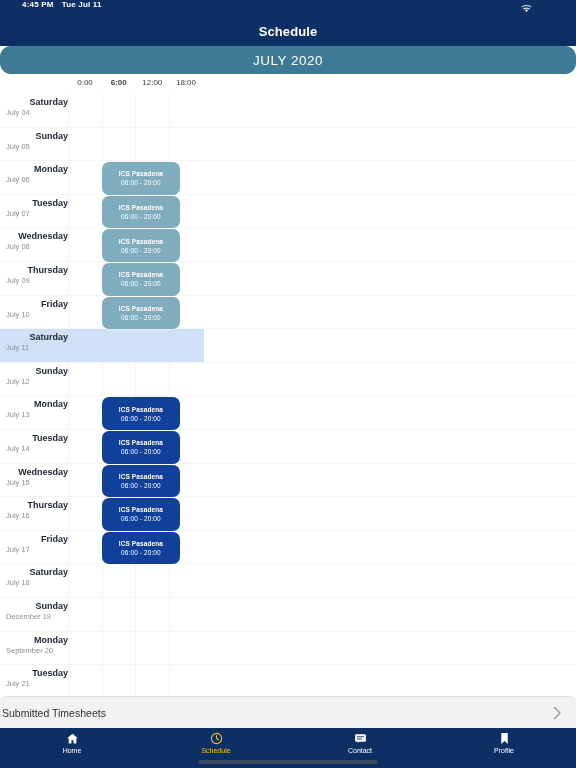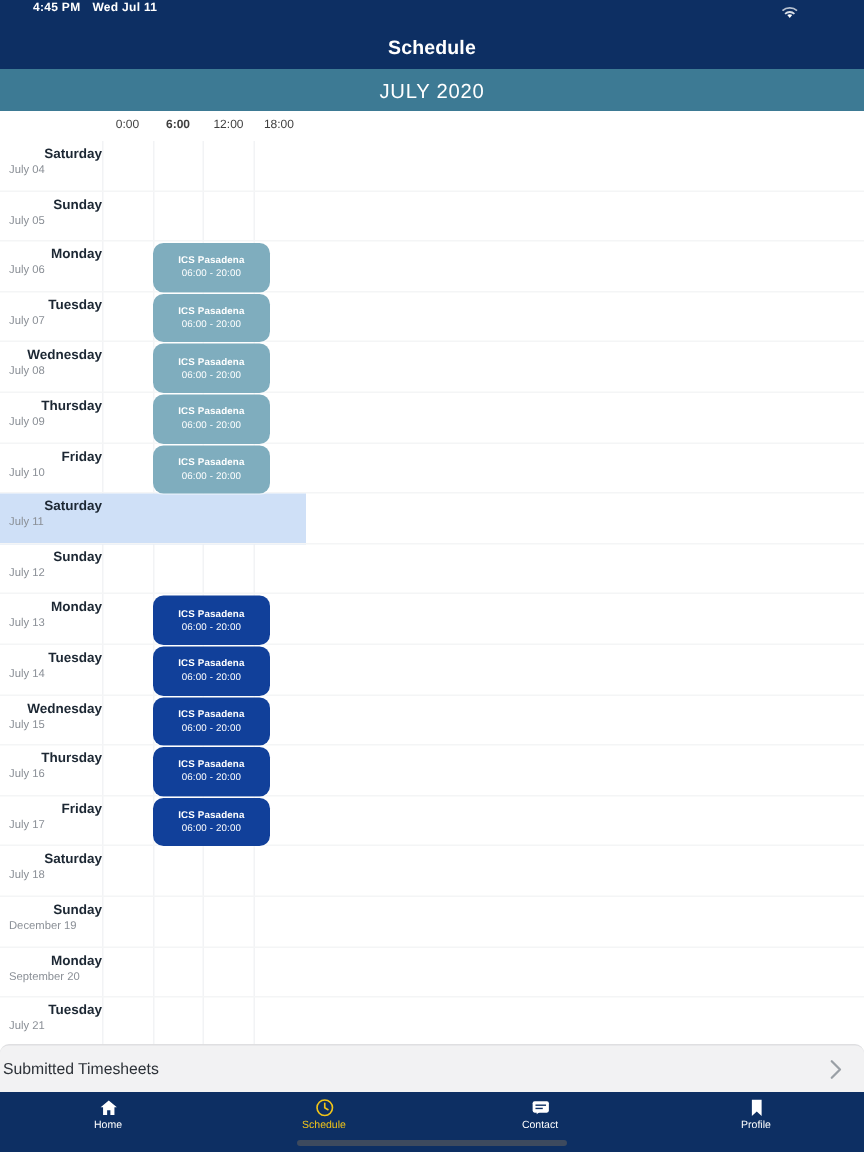--- a/index.html
+++ b/index.html
@@ -30,21 +30,21 @@
     display:flex; align-items:center; justify-content:center;
   }
   .navbar .nav-title{
     color:#ffffff; font-size:13px; font-weight:bold; letter-spacing:.1px;
   }
 
   
   .monthbar{
     position:absolute; top:46px; left:0; width:576px; height:28px;
     background:#3d7a94;
-    display:flex; align-items:center; justify-content:center;
+    display:flex; align-items:center; justify-content:center;border-radius:11px;
   }
   .monthbar .month-title{
     color:#ffffff; font-size:13.5px; font-weight:normal; letter-spacing:.5px;
   }
 
   
   .timeaxis{
     position:absolute; top:74px; left:0; width:520px; height:20px;
     background:#ffffff;
   }
@@ -136,21 +136,21 @@
     background:#3d4a5e;
   }
 </style>
 </head>
 <body>
 
 <div id="app">
 
   <div class="statusbar">
     <span class="sb-time">4:45 PM</span>
-    <span class="sb-date">Wed Jul 11</span>
+    <span class="sb-date">Tue Jul 11</span>
     <span class="sb-right">
       <span>
         <svg class="wifi" viewBox="0 0 16 12" fill="#ffffff">
           <path d="M8 11.2 L5.6 8.3 a3.9 3.9 0 0 1 4.8 0 Z"></path>
           <path d="M8 6.2 a6.1 6.1 0 0 0 -4 1.5 l-1.1-1.3 A7.8 7.8 0 0 1 8 4.4 a7.8 7.8 0 0 1 5.1 2 l-1.1 1.3 A6.1 6.1 0 0 0 8 6.2 Z" opacity=".85"></path>
           <path d="M8 2.2 a9.9 9.9 0 0 0 -6.5 2.4 L0.4 3.3 A11.6 11.6 0 0 1 8 0.5 a11.6 11.6 0 0 1 7.6 2.8 l-1.1 1.3 A9.9 9.9 0 0 0 8 2.2 Z" opacity=".7"></path>
         </svg>
       </span>
     </span>
   </div>

